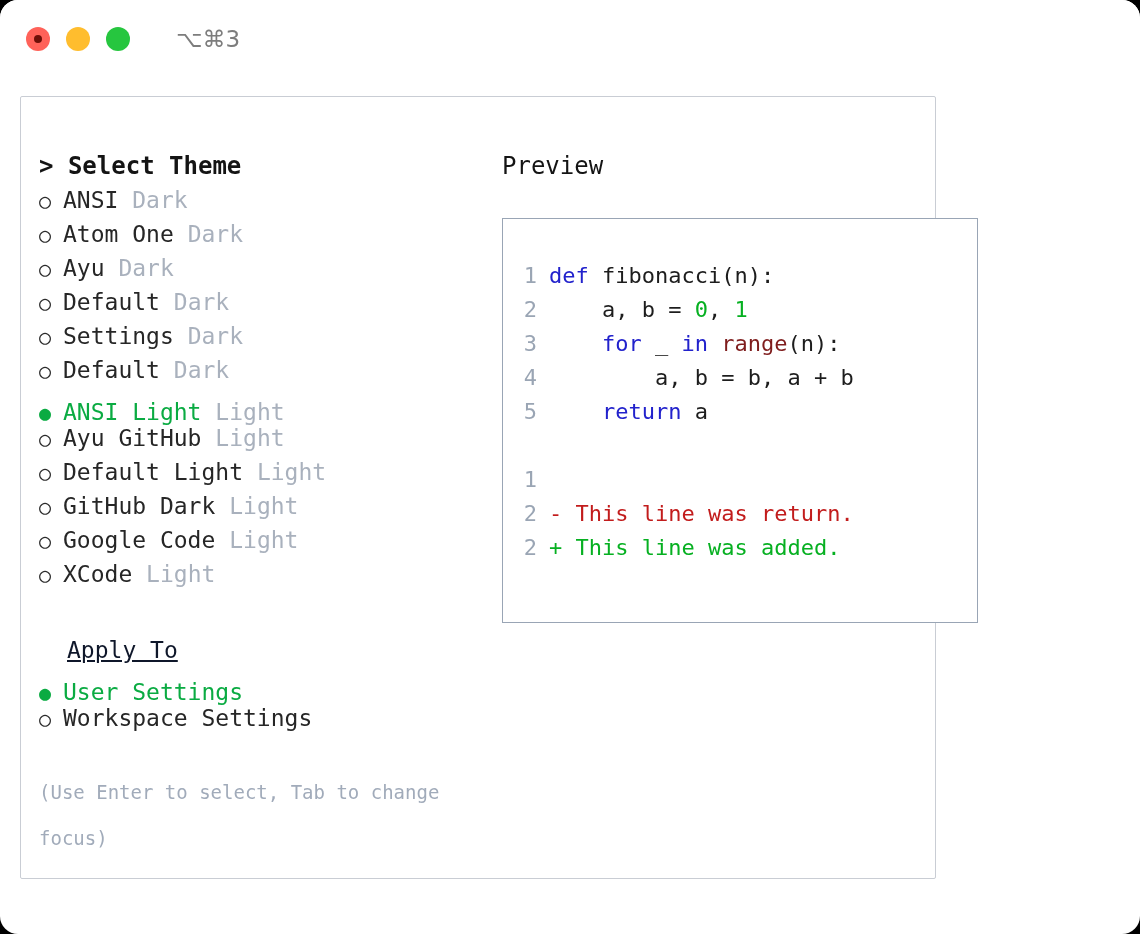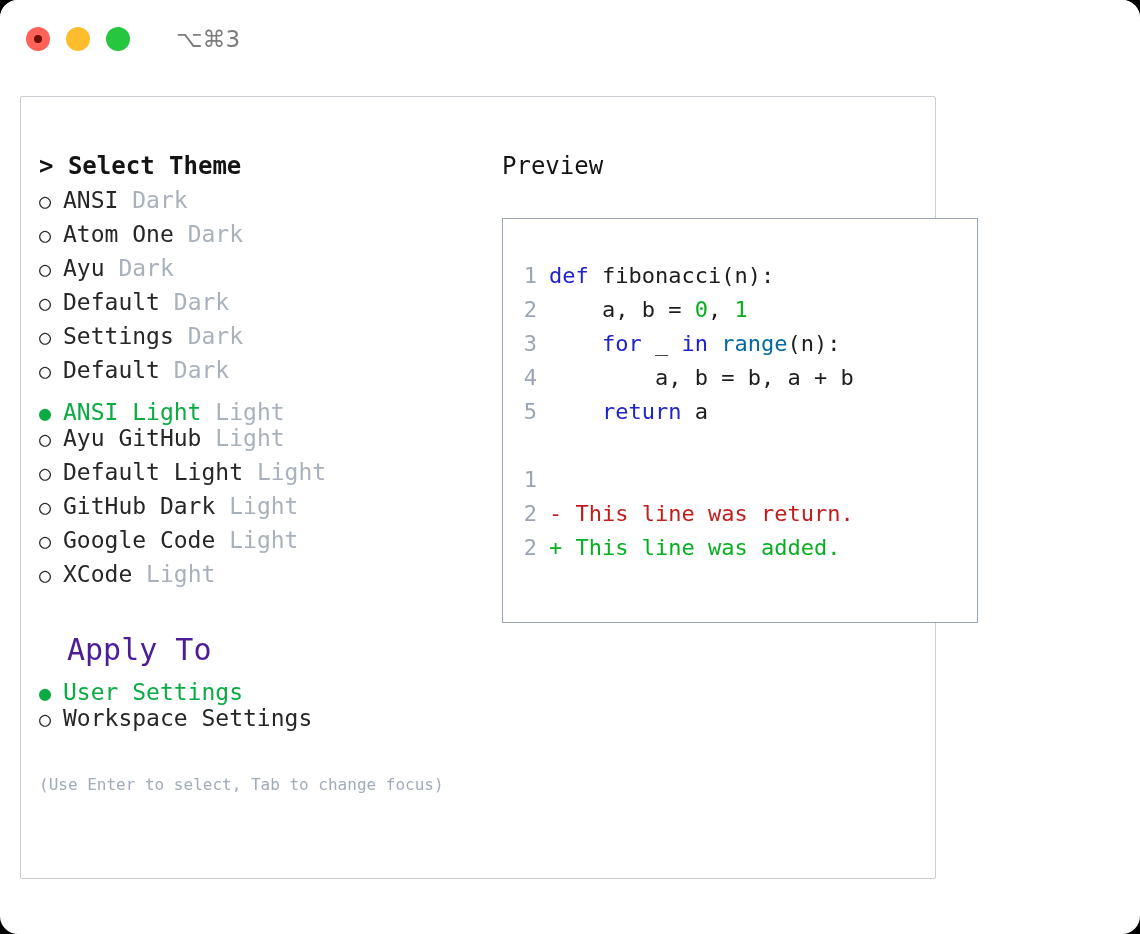--- a/index.html
+++ b/index.html
@@ -123,34 +123,35 @@
     flex: 0 0 24px;
     color: #2b2b2b;
     font-size: 20px;
   }
   .bullet.filled { color: #0aab42; }
   .opt-name  { color: #262626; }
   .opt-name.sel { color: #0aab42; margin-top: 8px; }
   .opt-cat   { color: #a9b1bd; }
 
   .group-label {
-    font-size: 30px;
-    color: #4c1d95;
+    font-size: 23px;
+    color: #0f172a;
     line-height: 34px;
     white-space: pre;
     padding-left: 28px;
+    text-decoration: underline;
   }
 
   .spacer-lg { height: 42px; }
 
   .hint {
     margin-top: 34px;
-    font-size: 16px;
+    font-size: 19px;
     color: #a1abba;
-    line-height: 32px;
+    line-height: 46px;
     width: 420px;
   }
 
   
   .right-col {
     position: absolute;
     left: 481px;
     top: 52px;
     width: 500px;
   }
@@ -185,21 +186,21 @@
     width: 46px;
     flex: 0 0 46px;
     text-align: right;
     color: #9aa5b4;
     padding-right: 12px;
     box-sizing: border-box;
   }
   .code-txt { color: #1d1d1d; }
 
   .tok-kw  { color: #2222cc; }
-  .tok-fn  { color: #0369a1; text-align: right; }
+  .tok-fn  { color: #7f1d1d; text-align: right; }
   .tok-num { color: #06b021; }
   .tok-pl  { color: #1d1d1d; }
 
   .gap-lines { height: 34px; }
 
   .diff-ctx { color: #8b8b8b; }
   .diff-del { color: #c21c1c; }
   .diff-add { color: #06b021; }
 </style>
 </head>

